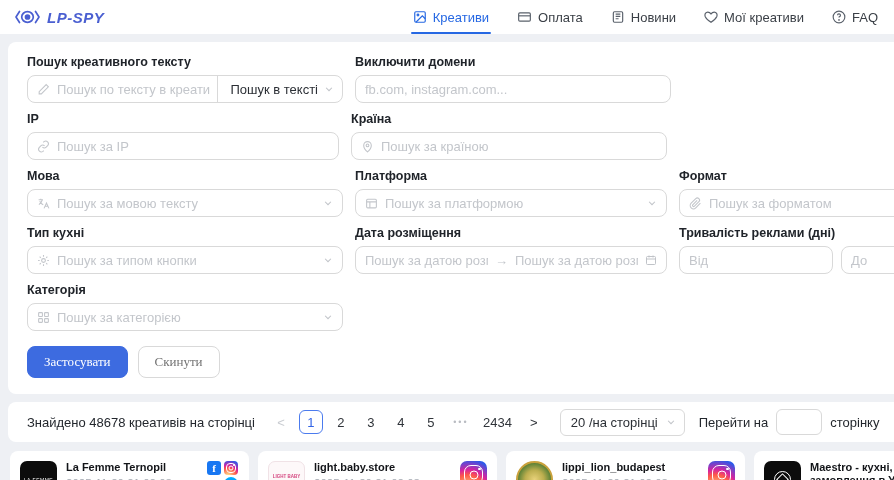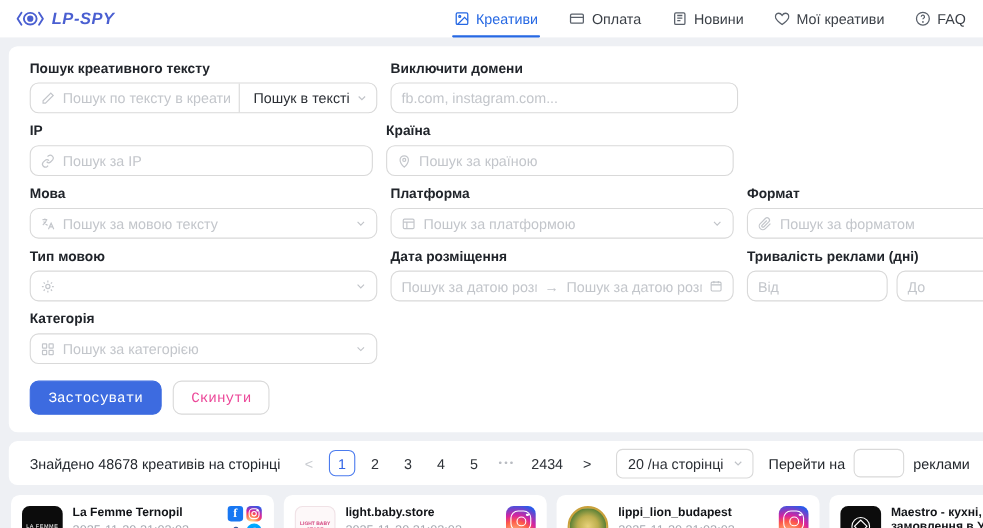--- a/index.html
+++ b/index.html
@@ -31,26 +31,26 @@
     height:28px; padding:0 9px; gap:7px; background:#fff; }
   .ibox input { border:none; outline:none; flex:1; min-width:0; font-size:13px;
     font-family:"Liberation Sans",sans-serif; color:#333; background:transparent; }
   .ibox input::placeholder { color:#c3c6cb; }
   .ibox .ficon { display:flex; color:#c3c6cb; flex:none; }
   .ibox .chev { margin-left:auto; color:#c0c3c8; display:flex; flex:none; }
   .addon { display:flex; align-items:center; gap:6px; border-left:1px solid #d9d9d9;
     height:100%; padding:0 2px 0 12px; font-size:13px; color:#2b2f35; cursor:pointer; white-space:nowrap; }
   .range-arrow { color:#c3c6cb; font-size:13px; flex:none; }
   .dual { display:flex; gap:8px; }
-  .dual .ibox { width:128px; }
+  .dual .ibox { width:154px; }
   .btnrow { display:flex; gap:10px; margin-top:15px; }
   .btn { font-size:13px; border-radius:8px; padding:7px 16px; cursor:pointer;
-    font-family:Liberation Mono, monospace; }
+    font-family:Liberation Serif, serif; }
   .btn-primary { background:#3d6be0; color:#fff; border:1px solid #3d6be0; }
-  .btn-default { background:#fff; color:#ec4899; border:1px solid #d9d9d9; }
+  .btn-default { background:#fff; color:#737373; border:1px solid #d9d9d9; }
 
   
   .results { background:#fff; border-radius:8px; margin:8px 0 0 8px; width:1010px;
     height:40px; display:flex; align-items:center; padding-left:19px; gap:14px; font-size:13px; color:#23272d; }
   .pager { display:flex; align-items:center; gap:6px; }
   .pg { min-width:24px; height:24px; display:flex; align-items:center; justify-content:center;
     font-size:13px; color:#30343a; cursor:pointer; border-radius:6px; padding:0 4px; }
   .pg.active { border:1px solid #4b7bee; color:#3365e6; }
   .pg.prev { color:#c9ccd1; }
   .pg.dots { color:#b9bcc2; font-size:9px; letter-spacing:2px; }
@@ -248,28 +248,29 @@
               <path d="M21 11.5l-8.5 8.5a6 6 0 0 1-8.5-8.5L12.5 3a4 4 0 0 1 5.7 5.7L9.7 17.2a2 2 0 0 1-2.8-2.8L15 6.3"></path>
             </svg>
           </span>
         <input placeholder="Пошук за форматом" style="">
       </div>
     </div>
   </div>
 
   <div class="frow">
     <div class="field">
-      <div class="flabel">Тип мовою</div>
+      <div class="flabel">Тип кухні</div>
       <div class="ibox">
         <span class="ficon">
             <svg width="13" height="13" viewBox="0 0 24 24" fill="none" stroke="currentColor" stroke-width="2">
               <circle cx="12" cy="12" r="3.5"></circle>
               <path d="M12 2v3M12 19v3M2 12h3M19 12h3M4.9 4.9l2.1 2.1M17 17l2.1 2.1M19.1 4.9L17 7M7 17l-2.1 2.1"></path>
             </svg>
           </span>
+        <input placeholder="Пошук за типом кнопки" style="">
         <span class="chev">
             <svg width="10" height="10" viewBox="0 0 24 24" fill="none" stroke="currentColor" stroke-width="2.5">
               <path d="M5 9l7 7 7-7"></path>
             </svg>
           </span>
       </div>
     </div>
     <div class="field mid">
       <div class="flabel">Дата розміщення</div>
       <div class="ibox">
@@ -342,21 +343,21 @@
     <span>20 /на сторінці</span>
     <span class="chev">
         <svg width="10" height="10" viewBox="0 0 24 24" fill="none" stroke="currentColor" stroke-width="2.5">
           <path d="M5 9l7 7 7-7"></path>
         </svg>
       </span>
   </div>
   <div class="goto">
     <span>Перейти на</span>
     <input style="">
-    <span>реклами</span>
+    <span>сторінку</span>
   </div>
 </div>
 
 <div class="cards">
 
   <div class="card">
     <div class="card-head">
       <div class="avatar av-black">
           <span>LA FEMME</span>
         </div>

